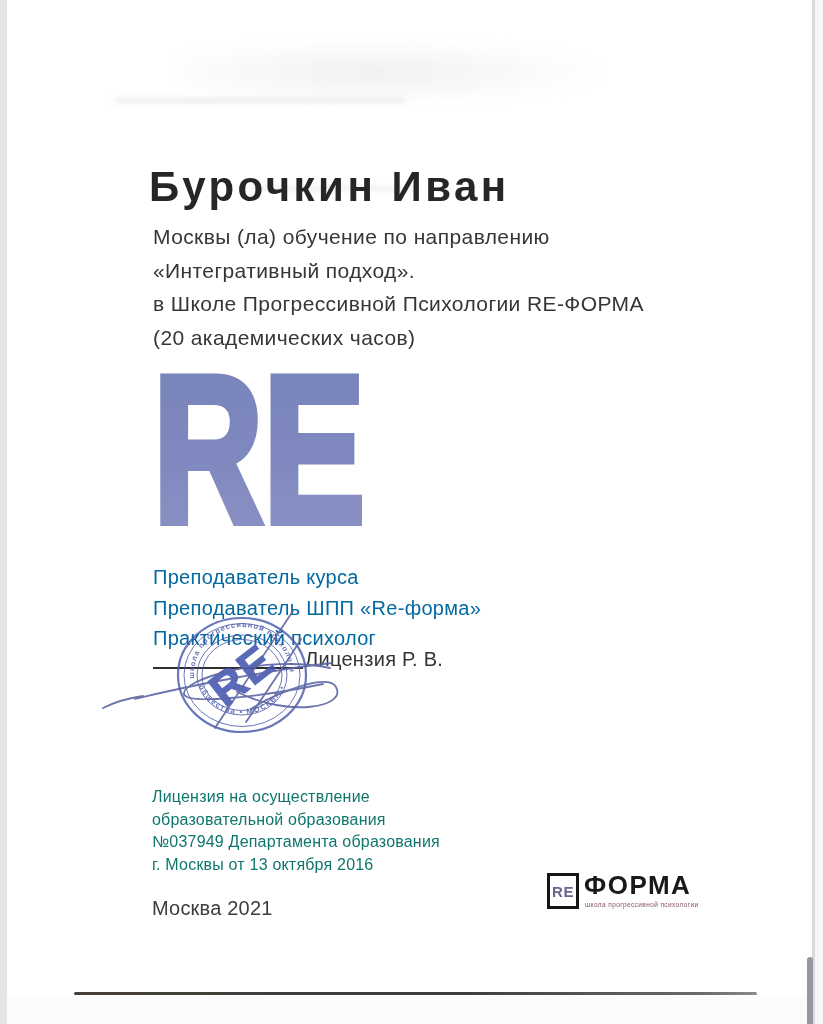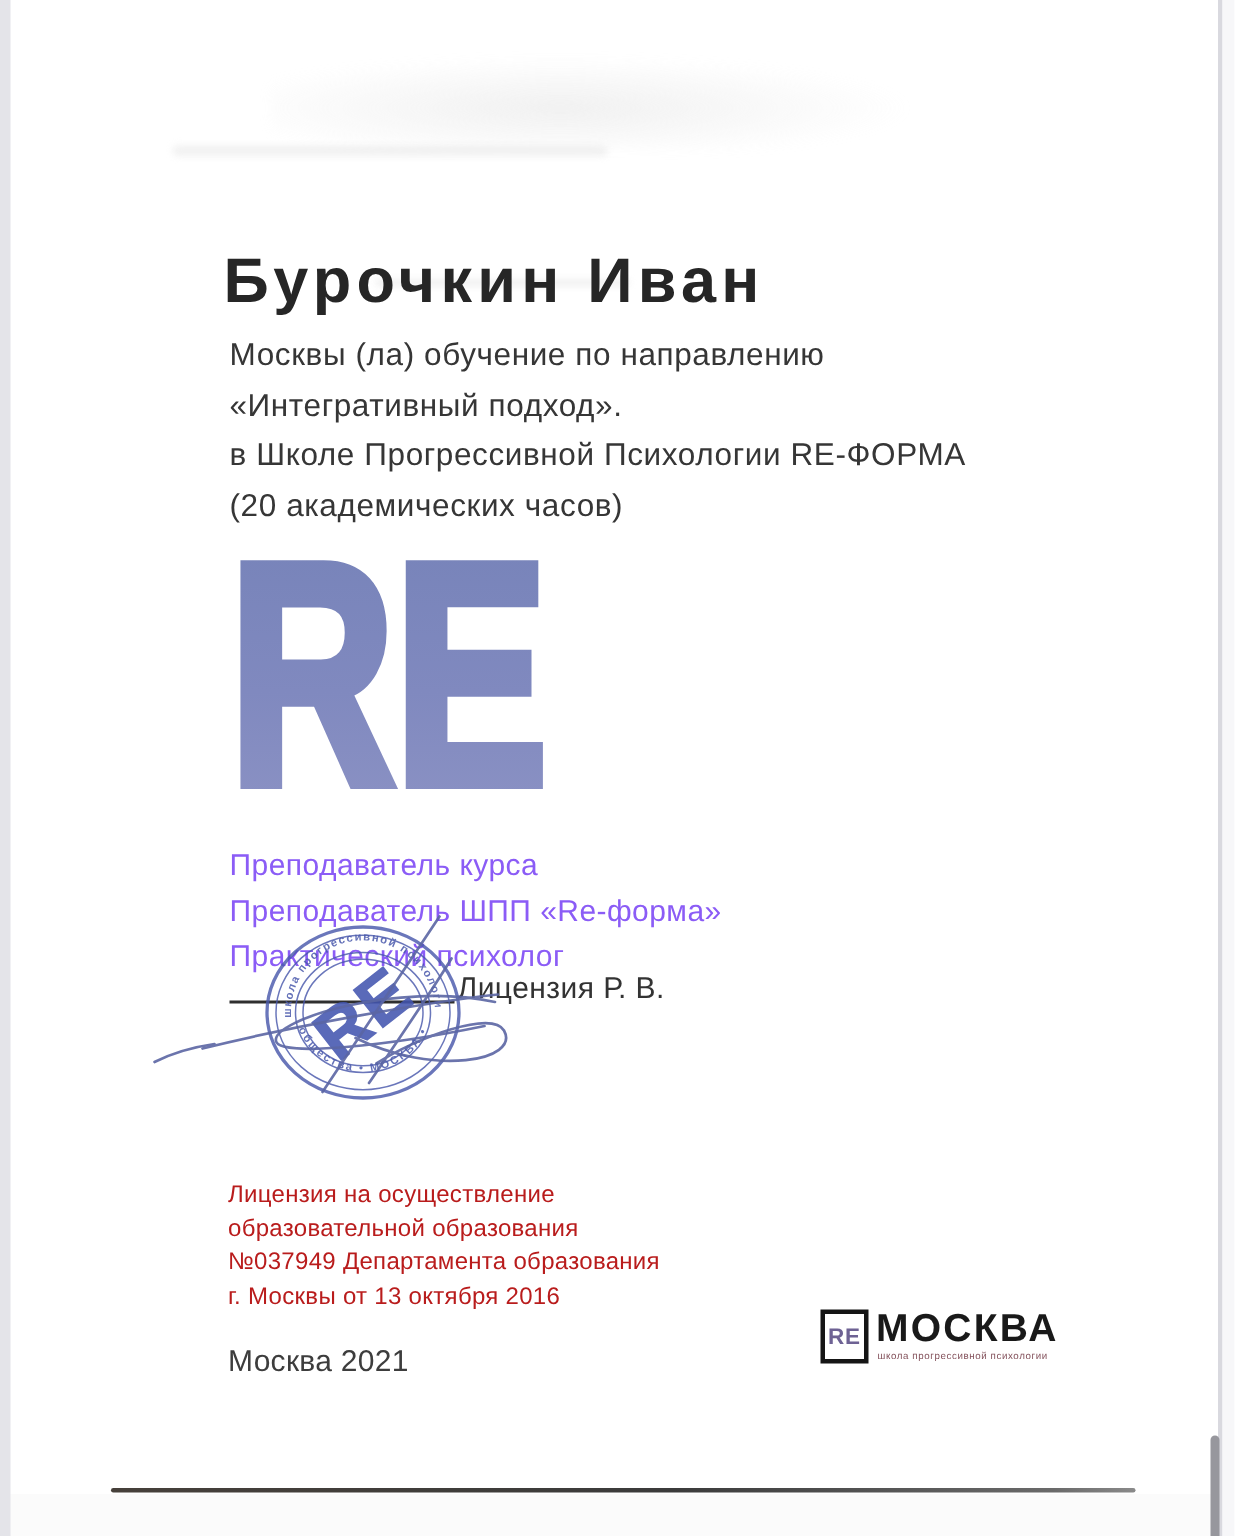--- a/index.html
+++ b/index.html
@@ -23,29 +23,29 @@
 
   .title{position:absolute;left:149px;top:133px;font-size:42px;font-weight:700;
     letter-spacing:3.5px;color:#262626;margin-top:30px;}
 
   .body-text{position:absolute;left:153px;top:220px;font-size:21px;line-height:33.5px;
     color:#363636;letter-spacing:.4px;font-weight:500;}
 
   .re-watermark{position:absolute;left:147px;top:360px;}
 
   .signatory{position:absolute;left:153px;top:562px;font-size:20px;line-height:30.5px;
-    color:#8b5cf6;letter-spacing:.3px;}
+    color:#0369a1;letter-spacing:.3px;}
   .sig-row{position:absolute;left:153px;top:648px;}
   .sig-line{position:absolute;left:0px;top:19px;width:150px;height:2px;background:#2f2f2f;}
   .sig-name{position:absolute;left:152px;top:0px;font-size:20px;color:#333;letter-spacing:.3px;white-space:nowrap;}
 
   .stamp-svg{position:absolute;left:85px;top:596px;pointer-events:none;}
 
   .license{position:absolute;left:152px;top:786px;font-size:16px;line-height:22.5px;
-    color:#b91c1c;letter-spacing:.2px;}
+    color:#0f766e;letter-spacing:.2px;}
   .place-year{position:absolute;left:152px;top:897px;font-size:20px;color:#3d3d3d;letter-spacing:.2px;}
 
   .logo{position:absolute;left:547px;top:870px;width:180px;height:50px;}
   .logo-box{position:absolute;left:0;top:3px;width:26px;height:30px;border:3px solid #151515;
     display:flex;align-items:center;justify-content:center;background:#fff;}
   .logo-box-re{font-size:15px;font-weight:700;color:#6e6294;letter-spacing:.5px;}
   .logo-word{position:absolute;left:37px;top:0px;font-size:26px;font-weight:700;color:#191919;letter-spacing:1.5px;}
   .logo-tagline{position:absolute;left:38px;top:31px;font-size:6.5px;color:#84525c;letter-spacing:.4px;white-space:nowrap;}
 
   .bottom-line{position:absolute;left:74px;top:992px;width:683px;height:2.5px;border-radius:2px;
@@ -130,19 +130,19 @@
   <div>№037949 Департамента образования</div>
   <div>г. Москвы от 13 октября 2016</div>
 </div>
 
 <div class="place-year">Москва 2021</div>
 
 <div class="logo">
   <div class="logo-box">
     <span class="logo-box-re">RE</span>
   </div>
-  <div class="logo-word">МОСКВА</div>
+  <div class="logo-word">ФОРМА</div>
   <div class="logo-tagline">школа прогрессивной психологии</div>
 </div>
 
 <div class="bottom-wash"></div>
 <div class="bottom-line"></div>
 <div class="scrollbar-thumb"></div>
 
 </body></html>

